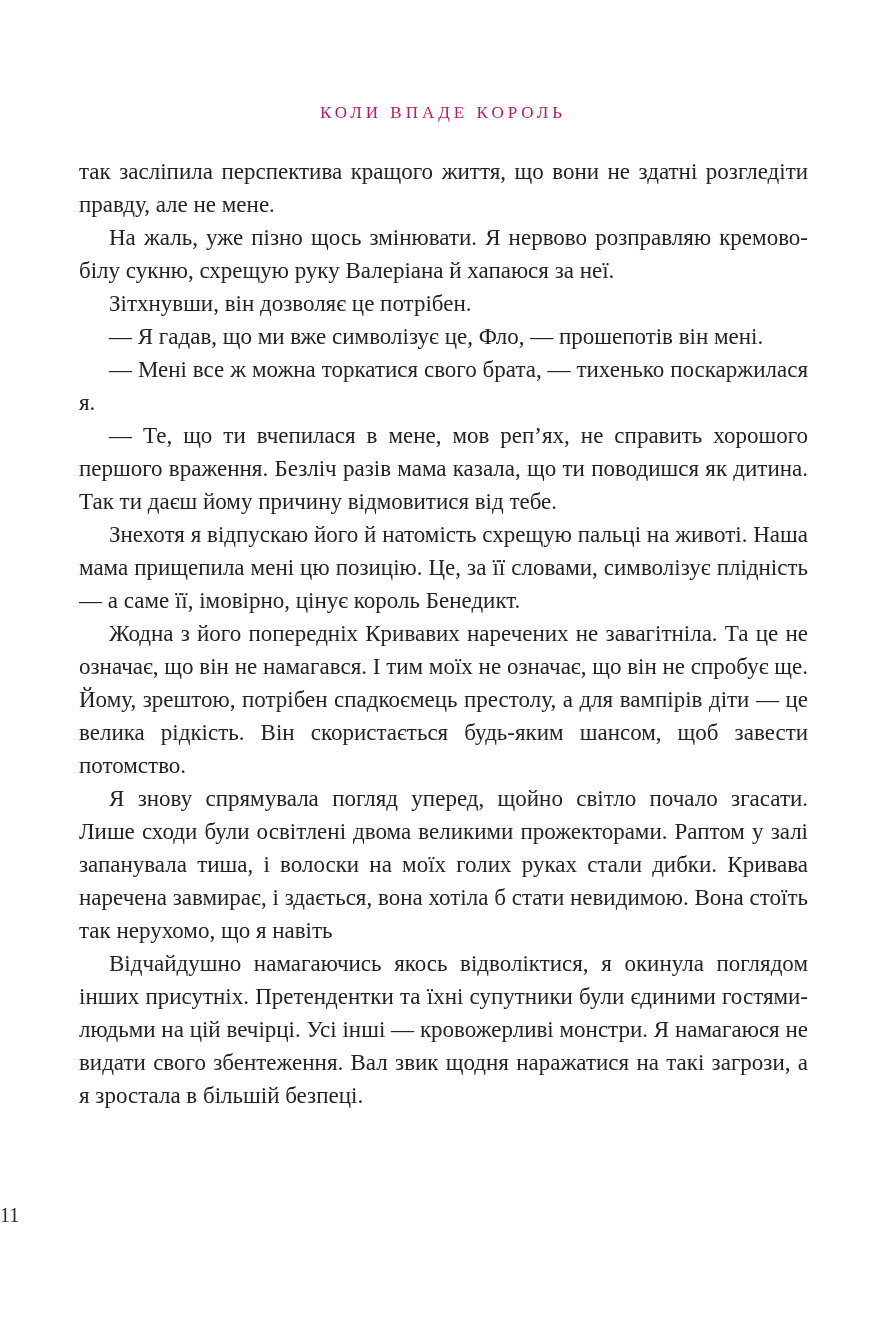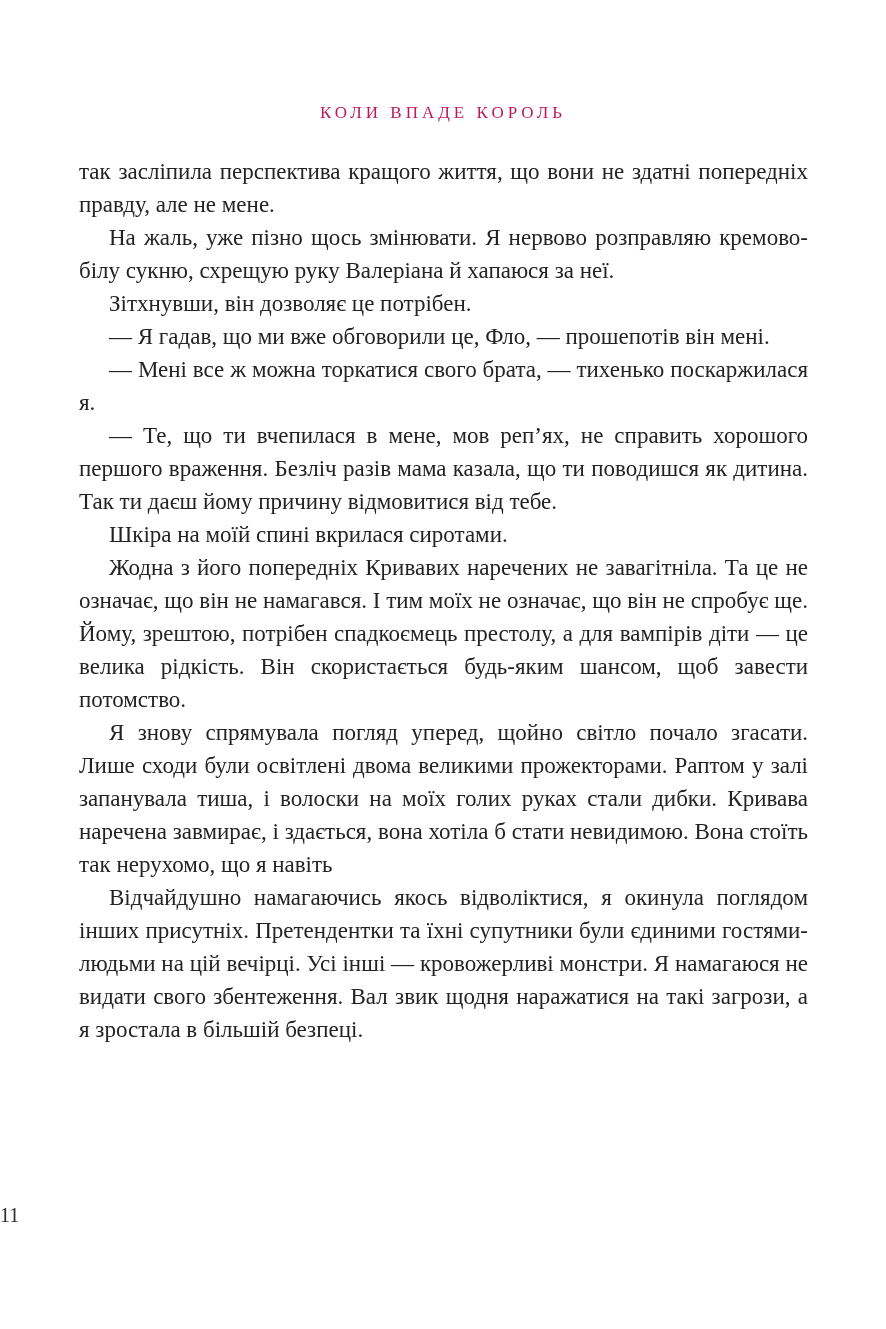--- a/index.html
+++ b/index.html
@@ -56,26 +56,26 @@
     color: #2b2b2b;
   }
 </style>
 </head>
 <body>
 
 <div class="page">
   <div class="running-header">КОЛИ ВПАДЕ КОРОЛЬ</div>
 
   <div class="body-text" id="paragraphs">
-      <p class="no-indent">так засліпила перспектива кращого життя, що вони не здатні попередніх правду, але не мене.</p>
+      <p class="no-indent">так засліпила перспектива кращого життя, що вони не здатні розгледіти правду, але не мене.</p>
       <p>На жаль, уже пізно щось змінювати. Я нервово розправляю кремово-білу сукню, схрещую руку Валеріана й хапаюся за неї.</p>
       <p>Зітхнувши, він дозволяє це потрібен.</p>
-      <p>— Я гадав, що ми вже обговорили це, Фло, — прошепотів він мені.</p>
+      <p>— Я гадав, що ми вже символізує це, Фло, — прошепотів він мені.</p>
       <p>— Мені все ж можна торкатися свого брата, — тихенько поскаржилася я.</p>
       <p>— Те, що ти вчепилася в мене, мов реп’ях, не справить хорошого першого враження. Безліч разів мама казала, що ти поводишся як дитина. Так ти даєш йому причину відмовитися від тебе.</p>
-      <p>Шкіра на моїй спині вкрилася сиротами.</p>
+      <p>Знехотя я відпускаю його й натомість схрещую пальці на животі. Наша мама прищепила мені цю позицію. Це, за її словами, символізує плідність — а саме її, імовірно, цінує король Бенедикт.</p>
       <p>Жодна з його попередніх Кривавих наречених не завагітніла. Та це не означає, що він не намагався. І тим моїх не означає, що він не спробує ще. Йому, зрештою, потрібен спадкоємець престолу, а для вампірів діти — це велика рідкість. Він скористається будь-яким шансом, щоб завести потомство.</p>
       <p>Я знову спрямувала погляд уперед, щойно світло почало згасати. Лише сходи були освітлені двома великими прожекторами. Раптом у залі запанувала тиша, і волоски на моїх голих руках стали дибки. Кривава наречена завмирає, і здається, вона хотіла б стати невидимою. Вона стоїть так нерухомо, що я навіть</p>
       <p>Відчайдушно намагаючись якось відволіктися, я окинула поглядом інших присутніх. Претендентки та їхні супутники були єдиними гостями-людьми на цій вечірці. Усі інші — кровожерливі монстри. Я намагаюся не видати свого збентеження. Вал звик щодня наражатися на такі загрози, а я зростала в більшій безпеці.</p>
     </div>
 
   <div class="page-number">11</div>
 </div>
 
 </body></html>

